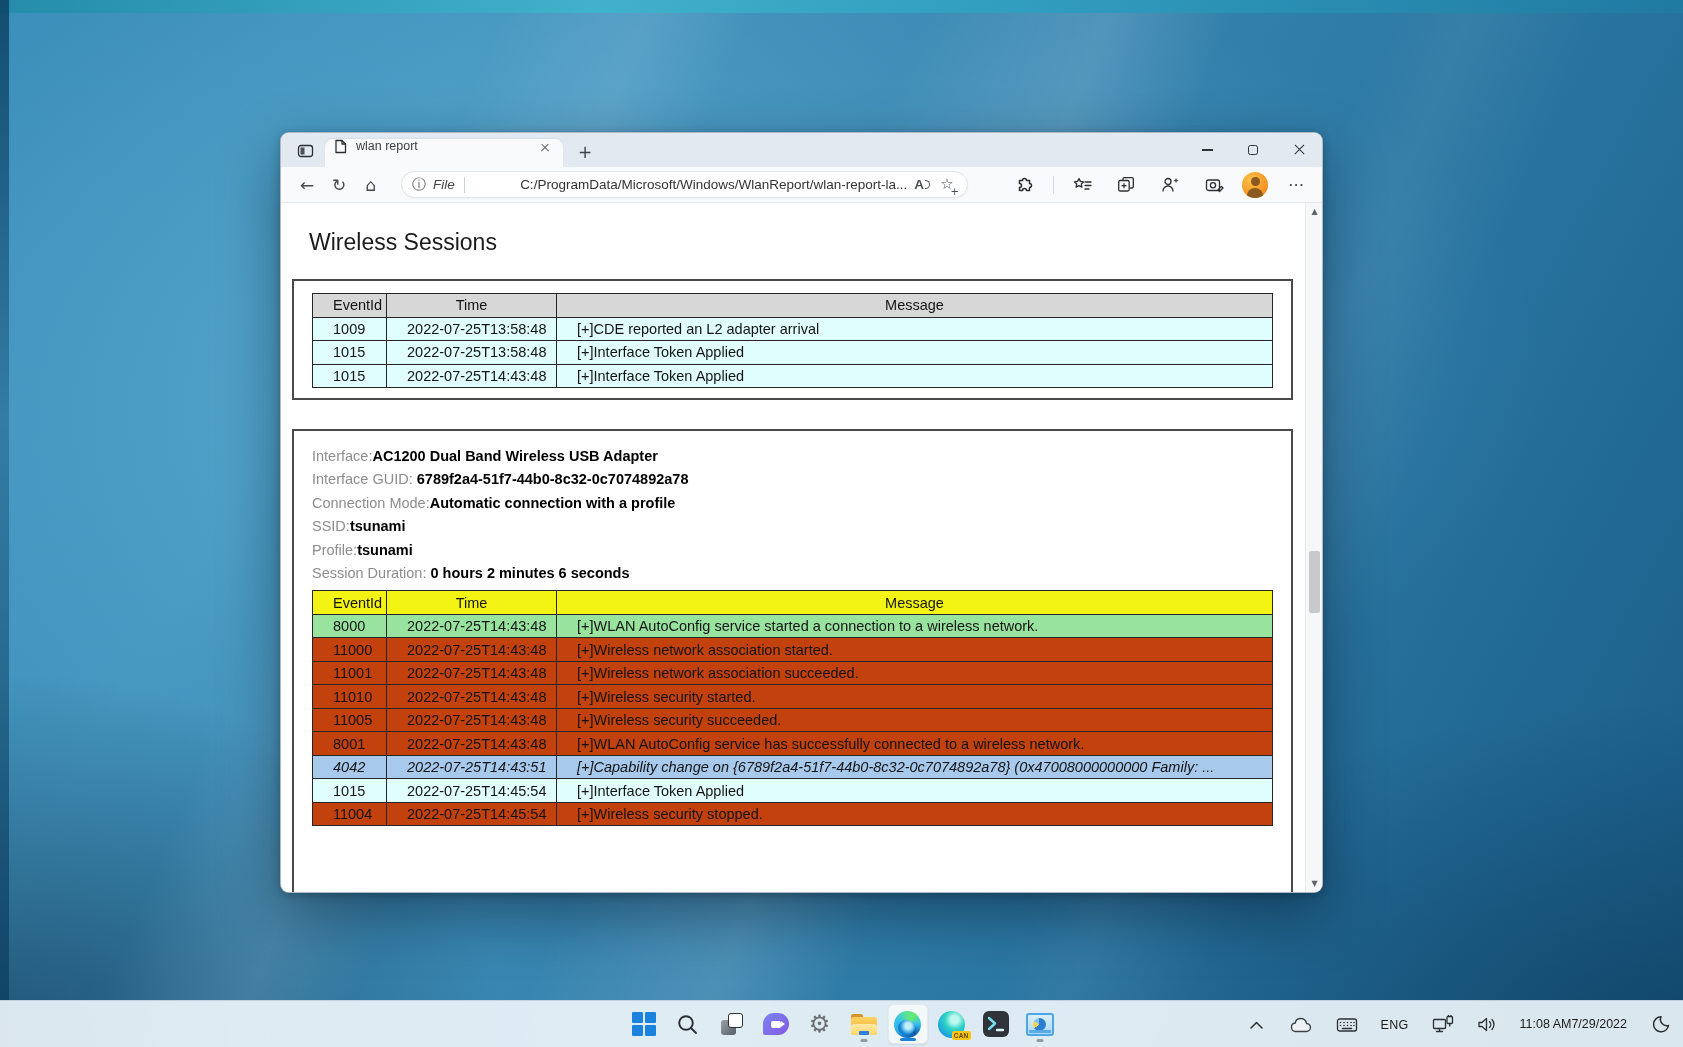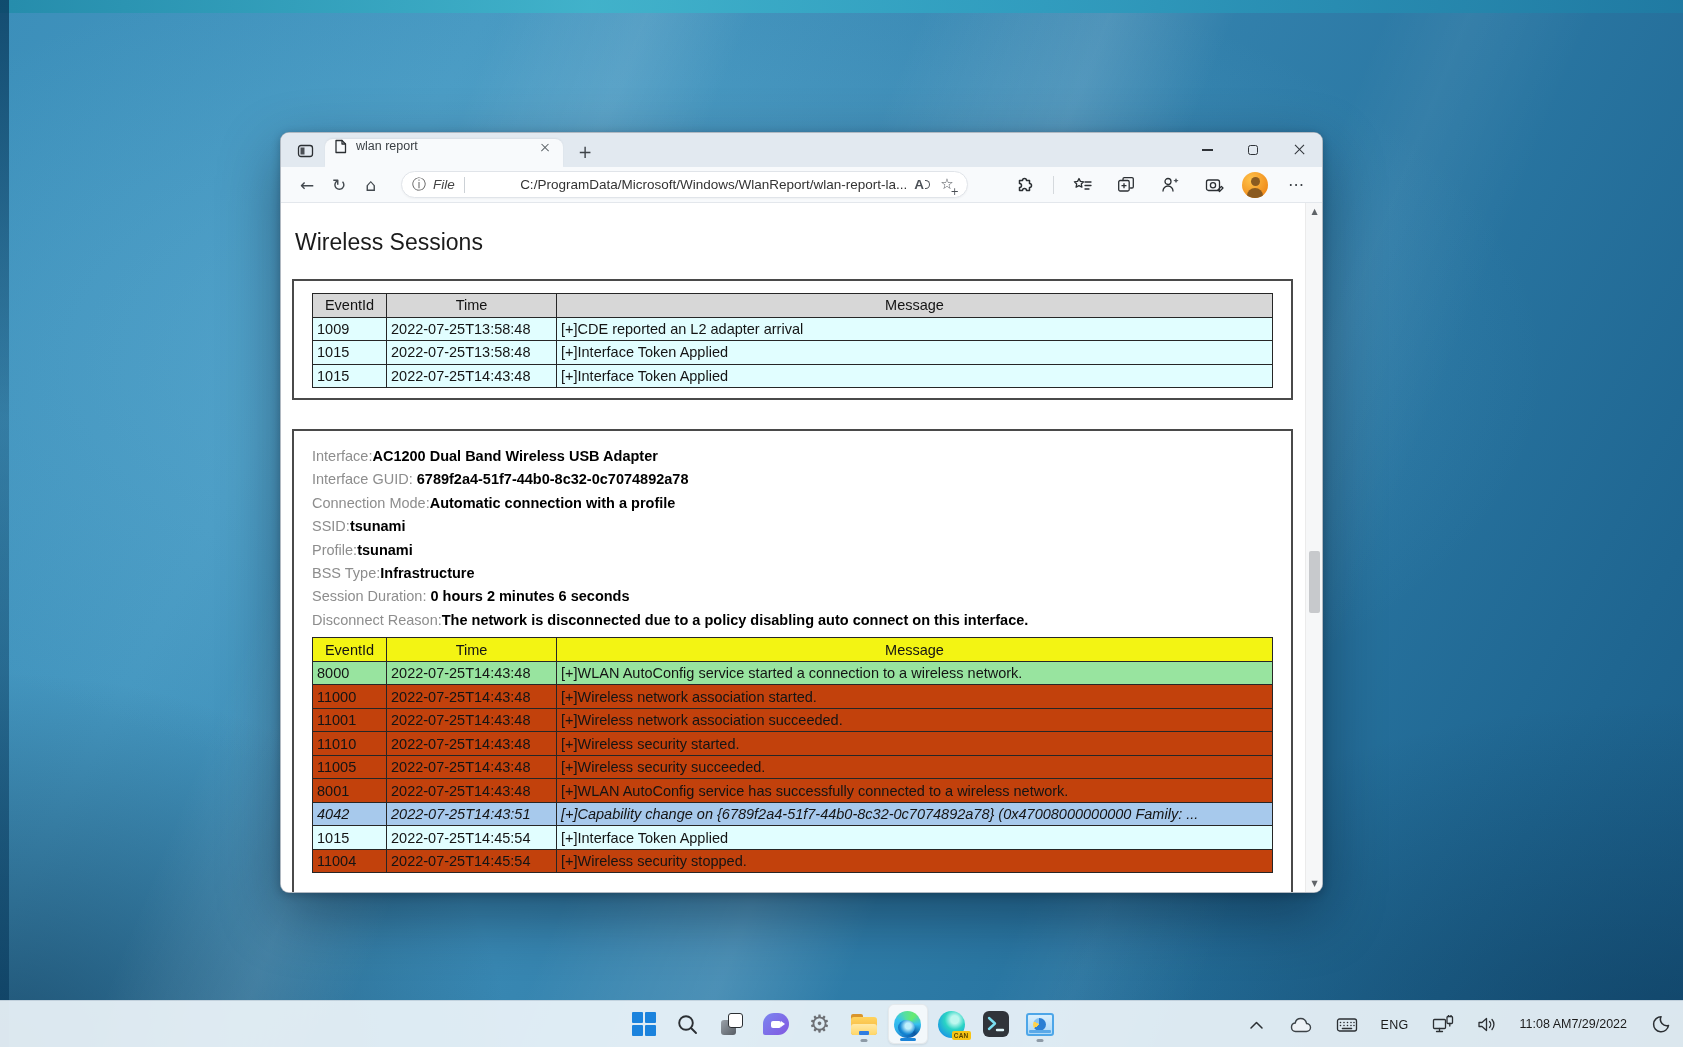--- a/index.html
+++ b/index.html
@@ -69,27 +69,27 @@
   .tb-ico { width:32px; height:30px; border-radius:6px; display:flex; align-items:center; justify-content:center; color:#4a4f55; }
   .tb-sep { width:1px; height:18px; background:#d5d9dd; }
   .ellipsis { font-family:"DejaVu Sans",sans-serif; font-size:16px; color:#3e4348; }
   .avatar { width:26px; height:26px; border-radius:50%; position:relative; overflow:hidden;
     background:radial-gradient(circle at 35% 30%, #ffc24a, #f08c1b 75%); }
   .avatar::before { content:""; position:absolute; left:8.5px; top:5px; width:9px; height:9px; border-radius:50%; background:#8a5a20; }
   .avatar::after { content:""; position:absolute; left:5px; top:16px; width:16px; height:10px; border-radius:8px 8px 0 0; background:#8a5a20; }
 
   
   .content { position:absolute; left:0; top:70px; right:17px; bottom:0; background:#fff; overflow:hidden; }
-  .page-title { position:absolute; left:14px; top:26px; font-size:23px; font-weight:400; color:#1b1b1b; }
+  .page-title { position:absolute; left:28px; top:26px; font-size:23px; font-weight:400; color:#1b1b1b; }
   .panel { position:absolute; left:11px; width:1001px; border:2px solid #4a4a4a; background:#fff; }
   .panel1 { top:76px; padding:12px 18px 10px; }
   .panel2 { top:226px; height:600px; padding:14px 18px; }
 
   table.report { border-collapse:collapse; width:100%; table-layout:fixed; font-size:14.5px; color:#141414; }
-  table.report th, table.report td { border:1px solid #262626; padding:1px 4px; height:23.5px;
+  table.report th, table.report td { border:1px solid #262626; padding:1px 20px; height:23.5px;
     overflow:hidden; white-space:nowrap; text-align:left; font-weight:400; }
   table.report th { text-align:center; }
   table.t1 th { background:#d7d7d7; }
   table.t2 th { background:#f3f413; }
   col.col-id { width:74px; } col.col-time { width:170px; }
   tr.bg-cyan  td { background:#e1feff; }
   tr.bg-green td { background:#98e49f; }
   tr.bg-blue  td { background:#a7c9ec;font-style:italic; }
   tr.bg-white td { background:#c2410c; }
 
@@ -293,23 +293,21 @@
         </table>
     </div>
 
     <div class="panel panel2">
       <div class="details">
           <div class="detail-line"><span class="detail-label">Interface:</span><span class="detail-value">AC1200 Dual Band Wireless USB Adapter</span></div>
           <div class="detail-line"><span class="detail-label">Interface GUID: </span><span class="detail-value">6789f2a4-51f7-44b0-8c32-0c7074892a78</span></div>
           <div class="detail-line"><span class="detail-label">Connection Mode:</span><span class="detail-value">Automatic connection with a profile</span></div>
           <div class="detail-line"><span class="detail-label">SSID:</span><span class="detail-value">tsunami</span></div>
           <div class="detail-line"><span class="detail-label">Profile:</span><span class="detail-value">tsunami</span></div>
-          <div class="detail-line"><span class="detail-label">BSS Type:</span><span class="detail-value">Infrastructure</span></div>
           <div class="detail-line"><span class="detail-label">Session Duration: </span><span class="detail-value">0 hours 2 minutes 6 seconds</span></div>
-          <div class="detail-line"><span class="detail-label">Disconnect Reason:</span><span class="detail-value">The network is disconnected due to a policy disabling auto connect on this interface.</span></div>
         </div>
       <table class="report t2">
           <colgroup>
             <col class="col-id">
             <col class="col-time">
             <col class="col-msg">
           </colgroup>
           <thead>
             <tr>
               <th>EventId</th>

